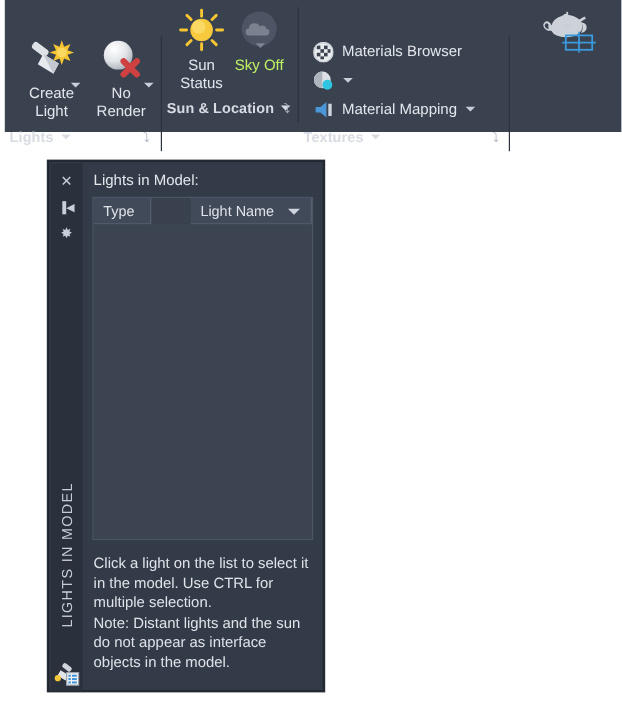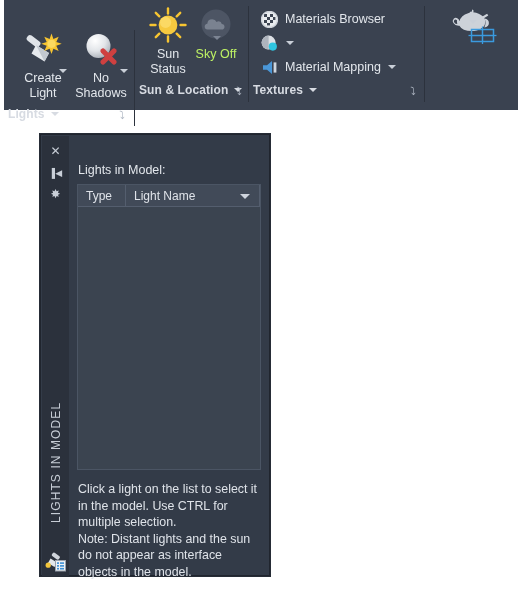--- a/index.html
+++ b/index.html
@@ -194,21 +194,20 @@
     display: flex;
     align-items: center;
     justify-content: center;
   }
 
   #palette-body {
     position: absolute;
     left: 28px; top: 1px;
     right: 1px; bottom: 1px;
     background: #333b48;
-    margin-top: 20px;
   }
   #palette-heading {
     position: absolute;
     left: 9px;
     top: 7px;
     color: #e3e7ec;
     font-size: 12.5px;
   }
   #lights-list {
     position: absolute;
@@ -220,20 +219,21 @@
     border: 1px solid #4b5564;
     box-sizing: border-box;
   }
   #list-header {
     position: absolute;
     left: 0; top: 0;
     width: 100%;
     height: 22px;
     display: flex;
     box-sizing: border-box;
+    gap: 33px;
   }
   .col-head {
     height: 22px;
     display: flex;
     align-items: center;
     background: #414a58;
     border-right: 1px solid #545e6e;
     border-bottom: 1px solid #545e6e;
     box-sizing: border-box;
     color: #dfe3e9;
@@ -304,21 +304,21 @@
             </radialGradient>
           </defs>
           <circle cx="17.5" cy="15" r="12" fill="url(#sphGrad)"></circle>
           <g stroke="#cf4040" stroke-width="5.2" stroke-linecap="round">
             <line x1="22" y1="20" x2="33" y2="31"></line>
             <line x1="33" y1="20" x2="22" y2="31"></line>
           </g>
         </svg>
       </div>
       <div class="blabel">No
-Shadows</div>
+Render</div>
       <span class="btn-caret" style="position:absolute; right:4px; bottom:28px;"></span>
     </div>
 
     <div class="panel-title-row">
       <span class="panel-title">Lights</span>
       <span class="panel-caret"></span>
     </div>
     <div class="dialog-launcher" style="right:6px;">⤵</div>
     <div class="panel-divider" style="left:130px;"></div>
   </div>
@@ -358,21 +358,21 @@
     </div>
 
     <div class="panel-title-row">
       <span class="panel-title">Sun &amp; Location</span>
       <span class="panel-caret"></span>
     </div>
     <div class="dialog-launcher" style="right:3px;">⤵</div>
     <div class="panel-divider" style="left:113px;"></div>
   </div>
 
-  <div class="ribbon-panel" style="left:245px; width:175px;">
+  <div class="ribbon-panel" style="left:245px; width:175px;margin-top:24px;">
 
     <div class="row-btn" style="top:8px;">
       <span class="rglyph">
         <svg width="17" height="17" viewBox="0 0 17 17">
           <circle cx="8.5" cy="8.5" r="8" fill="#e9ecef"></circle>
           <g fill="#3c4452">
             <rect x="3" y="3" width="3" height="3"></rect>
               <rect x="9" y="3" width="3" height="3"></rect>
             <rect x="6" y="6" width="3" height="3"></rect>
               <rect x="12" y="6" width="2.4" height="3"></rect>

